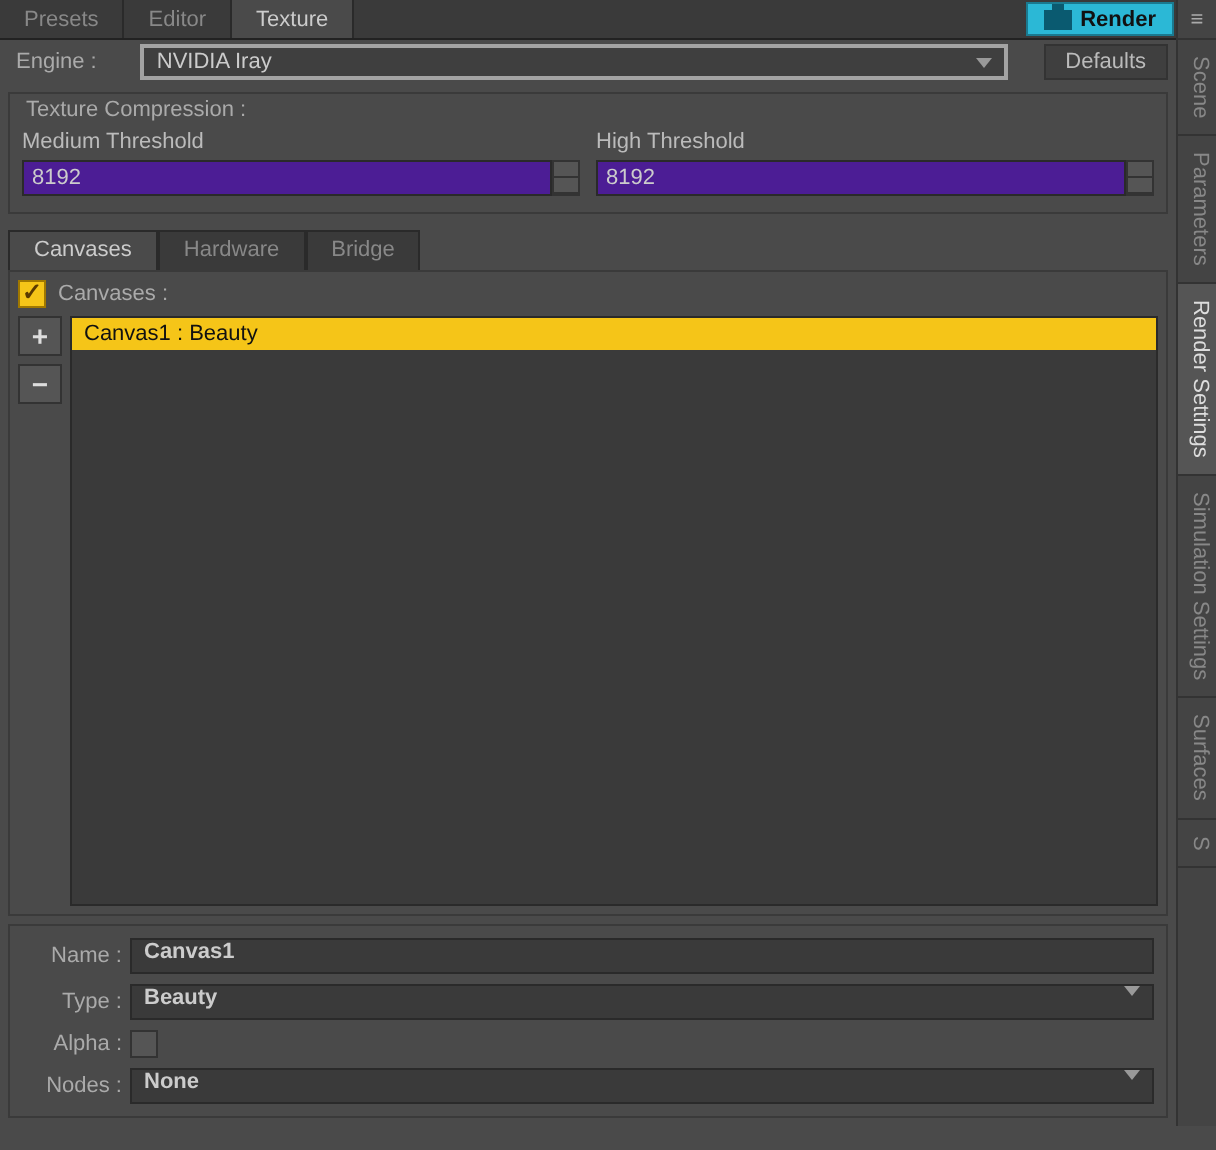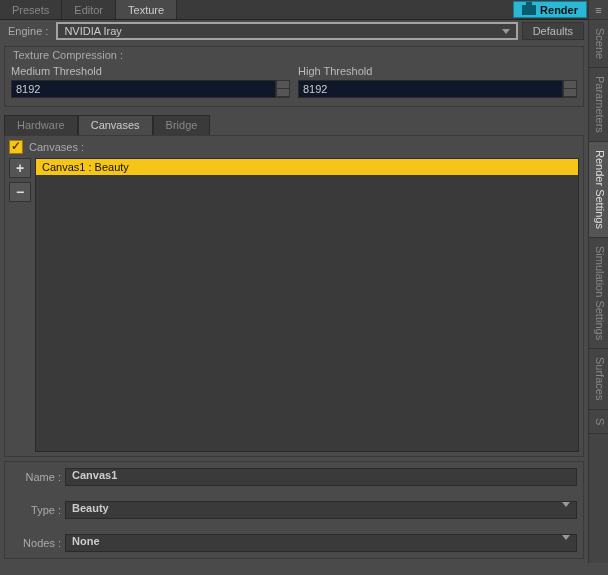--- a/index.html
+++ b/index.html
@@ -10,52 +10,52 @@
 .sidetabs { width: 20px; background: #444; display: flex; flex-direction: column; border-left: 1px solid #333; }
 
 .topbar { display: flex; height: 20px; background: #3a3a3a; border-bottom: 1px solid #222; align-items: stretch; }
 .tab { padding: 3px 12px; color: #888; background: #3a3a3a; border-right: 1px solid #2a2a2a; display: flex; align-items: center; cursor: default; }
 .tab.active { background: #4a4a4a; color: #ccc; }
 .spacer { flex: 1; }
 .render-btn { background: #2bb8d6; color: #111; padding: 2px 8px; display: flex; align-items: center; gap: 4px; border: 1px solid #1a7a90; margin: 1px; font-weight: bold; justify-content: center; }
 .render-btn .cam { width: 14px; height: 10px; background: #0a5a70; position: relative; }
 .render-btn .cam::before { content:""; position:absolute; top:-3px; left:4px; width:6px; height:3px; background:#0a5a70; }
 
-.enginebar { display: flex; height: 22px; align-items: center; padding: 2px 4px; gap: 4px; background: #4a4a4a; }
+.enginebar { display: flex; height: 22px; align-items: center; padding: 2px 4px; gap: 18px; background: #4a4a4a; }
 .enginebar .lbl { color: #aaa; padding: 0 4px; }
 .engine-sel { flex: 1; background: #3f3f3f; border: 2px solid #a3a3a3; height: 18px; display: flex; align-items: center; padding: 0 6px; color: #ccc; position: relative; }
 .engine-sel .caret { margin-left: auto; width:0; height:0; border-left:4px solid transparent; border-right:4px solid transparent; border-top:5px solid #999; }
 .defaults-btn { background: #3f3f3f; border: 1px solid #333; height: 18px; padding: 0 10px; color: #bbb; display: flex; align-items: center; }
 
 .groupbox { margin: 4px; border: 1px solid #3a3a3a; padding: 4px 6px 8px; position: relative; }
 .group-title { position: relative; top: -2px; color: #aaa; background: #4a4a4a; padding: 0 2px; }
 .thresh-row { display: flex; gap: 8px; margin-top: 2px; }
 .thresh-col { flex: 1; display: flex; flex-direction: column; gap: 3px; }
 .thresh-col .tl { color: #bbb; }
 .numinput-wrap { display: flex; }
-.numinput { flex:1; background: #0f172a; border: 1px solid #2a2a2a; height: 18px; color: #ccc; padding: 0 4px; }
+.numinput { flex:1; background: #4c1d95; border: 1px solid #2a2a2a; height: 18px; color: #ccc; padding: 0 4px; }
 .stepper { width: 14px; background: #555; border:1px solid #333; display:flex; flex-direction:column; }
 .stepper div { flex:1; border-bottom:1px solid #333; }
 
 .subtabs { display: flex; height: 20px; margin: 4px 4px 0; }
 .subtab { padding: 3px 12px; background: #3a3a3a; color: #888; border: 1px solid #2a2a2a; border-bottom: none; margin-right: 0; }
 .subtab.active { background: #4a4a4a; color: #ccc; }
 
 .canv-panel { margin: 0 4px 0; border: 1px solid #3a3a3a; background: #4a4a4a; padding: 4px; flex:1; display:flex; flex-direction:column; }
 .canv-header { display:flex; align-items:center; gap:6px; margin-bottom:4px; }
 .chk { width:14px; height:14px; background:#f5c518; border:1px solid #a07800; position:relative; }
 .chk::after { content:"✓"; position:absolute; top:-2px; left:1px; color:#5a3a00; font-size:12px; font-weight:bold; }
 
 .canv-body { flex:1; display:flex; gap:4px; min-height:0; }
 .canv-btns { width:22px; display:flex; flex-direction:column; gap:4px; }
 .sqbtn { width:22px; height:20px; background:#555; border:1px solid #333; color:#ddd; display:flex; align-items:center; justify-content:center; font-size:14px; font-weight:bold; }
 .canv-list { flex:1; background:#3a3a3a; border:1px solid #2a2a2a; overflow:auto; }
 .list-item { background:#f5c518; color:#111; padding:2px 6px; }
 
-.props { margin:4px; border:1px solid #3a3a3a; padding:6px; display:flex; flex-direction:column; gap:15px; }
+.props { margin:4px; border:1px solid #3a3a3a; padding:6px; display:flex; flex-direction:column; gap:5px; }
 .prow { display:flex; align-items:center; gap:4px; }
 .prow .plbl { width:50px; text-align:right; color:#aaa; }
 .pinput { flex:1; background:#3a3a3a; border:1px solid #2a2a2a; height:18px; color:#ccc; padding:0 6px; display:flex; align-items:flex-start; position:relative;font-weight:bold; }
 .pinput .caret { margin-left:auto; width:0; height:0; border-left:4px solid transparent; border-right:4px solid transparent; border-top:5px solid #999; }
 .alpha-chk { width:14px; height:14px; background:#555; border:1px solid #333; }
 
 .vt { writing-mode: vertical-rl; text-orientation: mixed; padding: 8px 2px; color:#888; border-bottom:1px solid #333; flex-shrink:0; text-align:center; cursor:default; }
 .vt.active { background:#555; color:#ddd; }
 .vt-top { height:20px; border-bottom:1px solid #333; display:flex; align-items:center; justify-content:center; color:#aaa; }
 </style>
@@ -104,22 +104,22 @@
             <div class="stepper">
                 <div></div>
                 <div></div>
               </div>
           </div>
         </div>
       </div>
     </div>
 
     <div class="subtabs">
+      <div class="subtab active">Canvases</div>
       <div class="subtab">Hardware</div>
-      <div class="subtab active">Canvases</div>
       <div class="subtab">Bridge</div>
     </div>
 
     <div class="canv-panel">
       <div class="canv-header">
         <span class="chk"></span>
         <span>Canvases :</span>
       </div>
       <div class="canv-body">
         <div class="canv-btns">
@@ -140,20 +140,24 @@
           </div>
       </div>
       <div class="prow">
         <span class="plbl">Type :</span>
         <div class="pinput">
           <span>Beauty</span>
           <span class="caret"></span>
         </div>
       </div>
       <div class="prow">
+        <span class="plbl">Alpha :</span>
+        <span class="alpha-chk"></span>
+      </div>
+      <div class="prow">
         <span class="plbl">Nodes :</span>
         <div class="pinput">
           <span>None</span>
           <span class="caret"></span>
         </div>
       </div>
     </div>
   </div>
 
   <div class="sidetabs">

